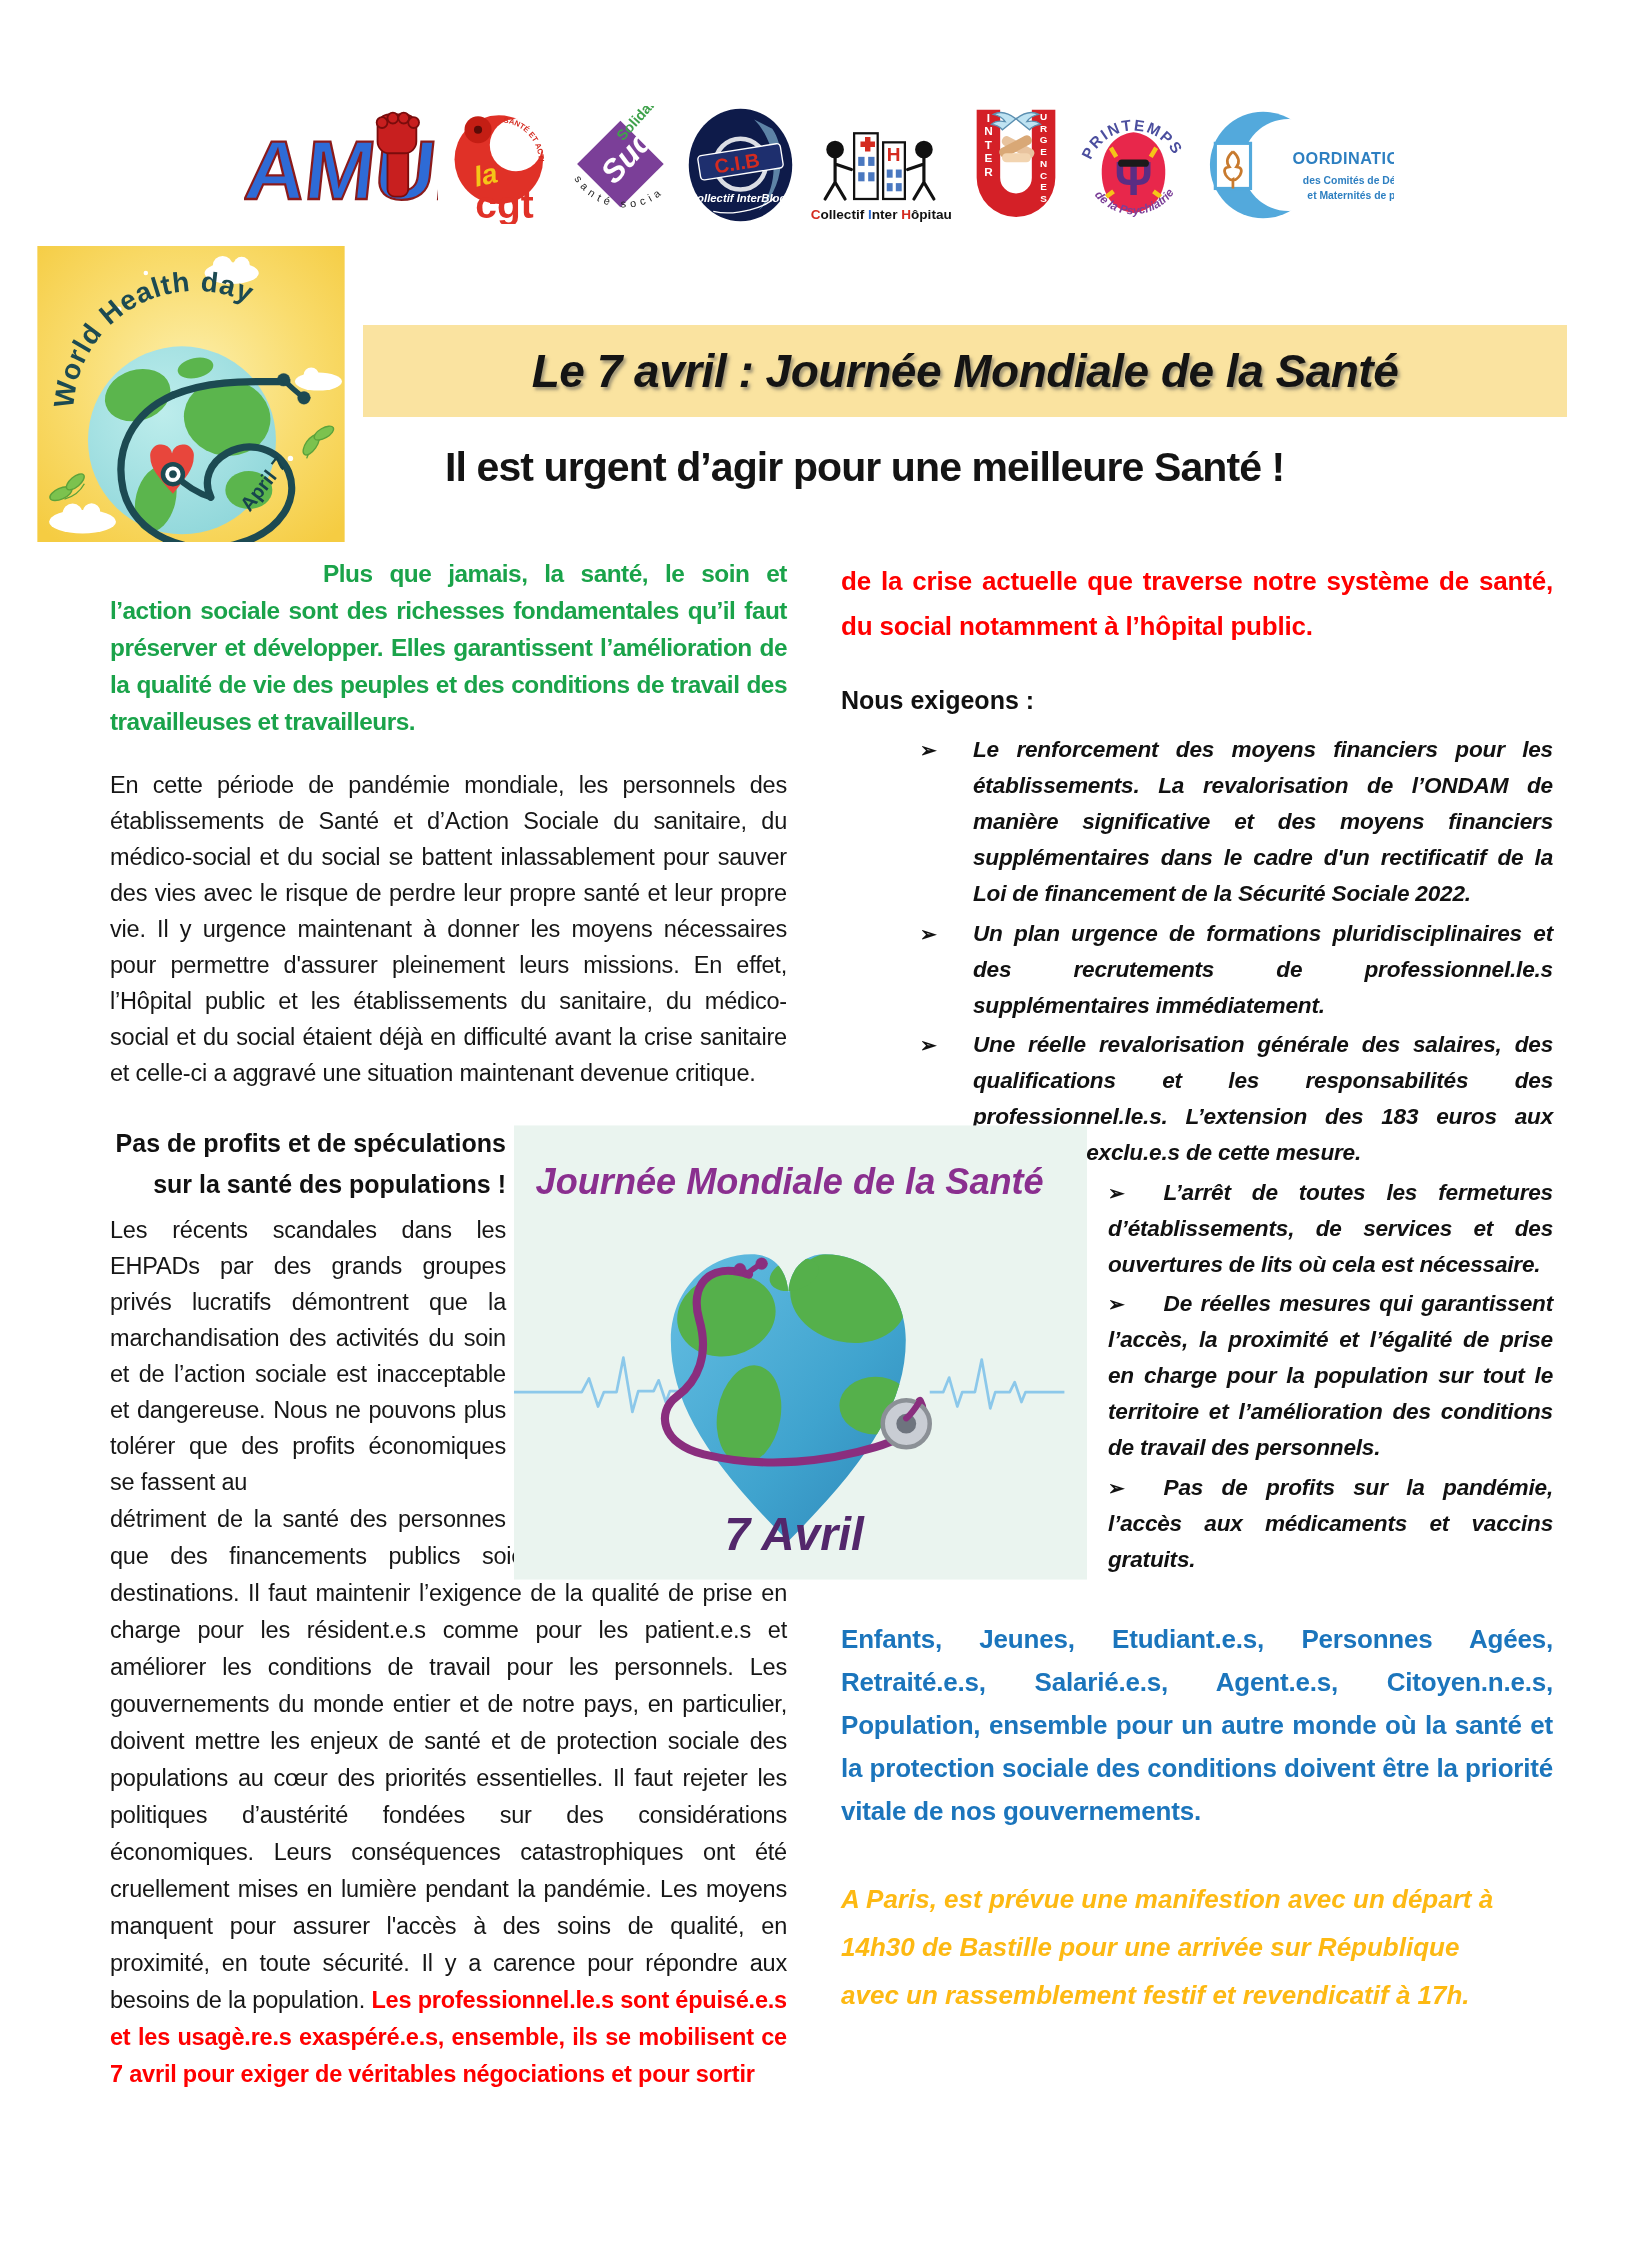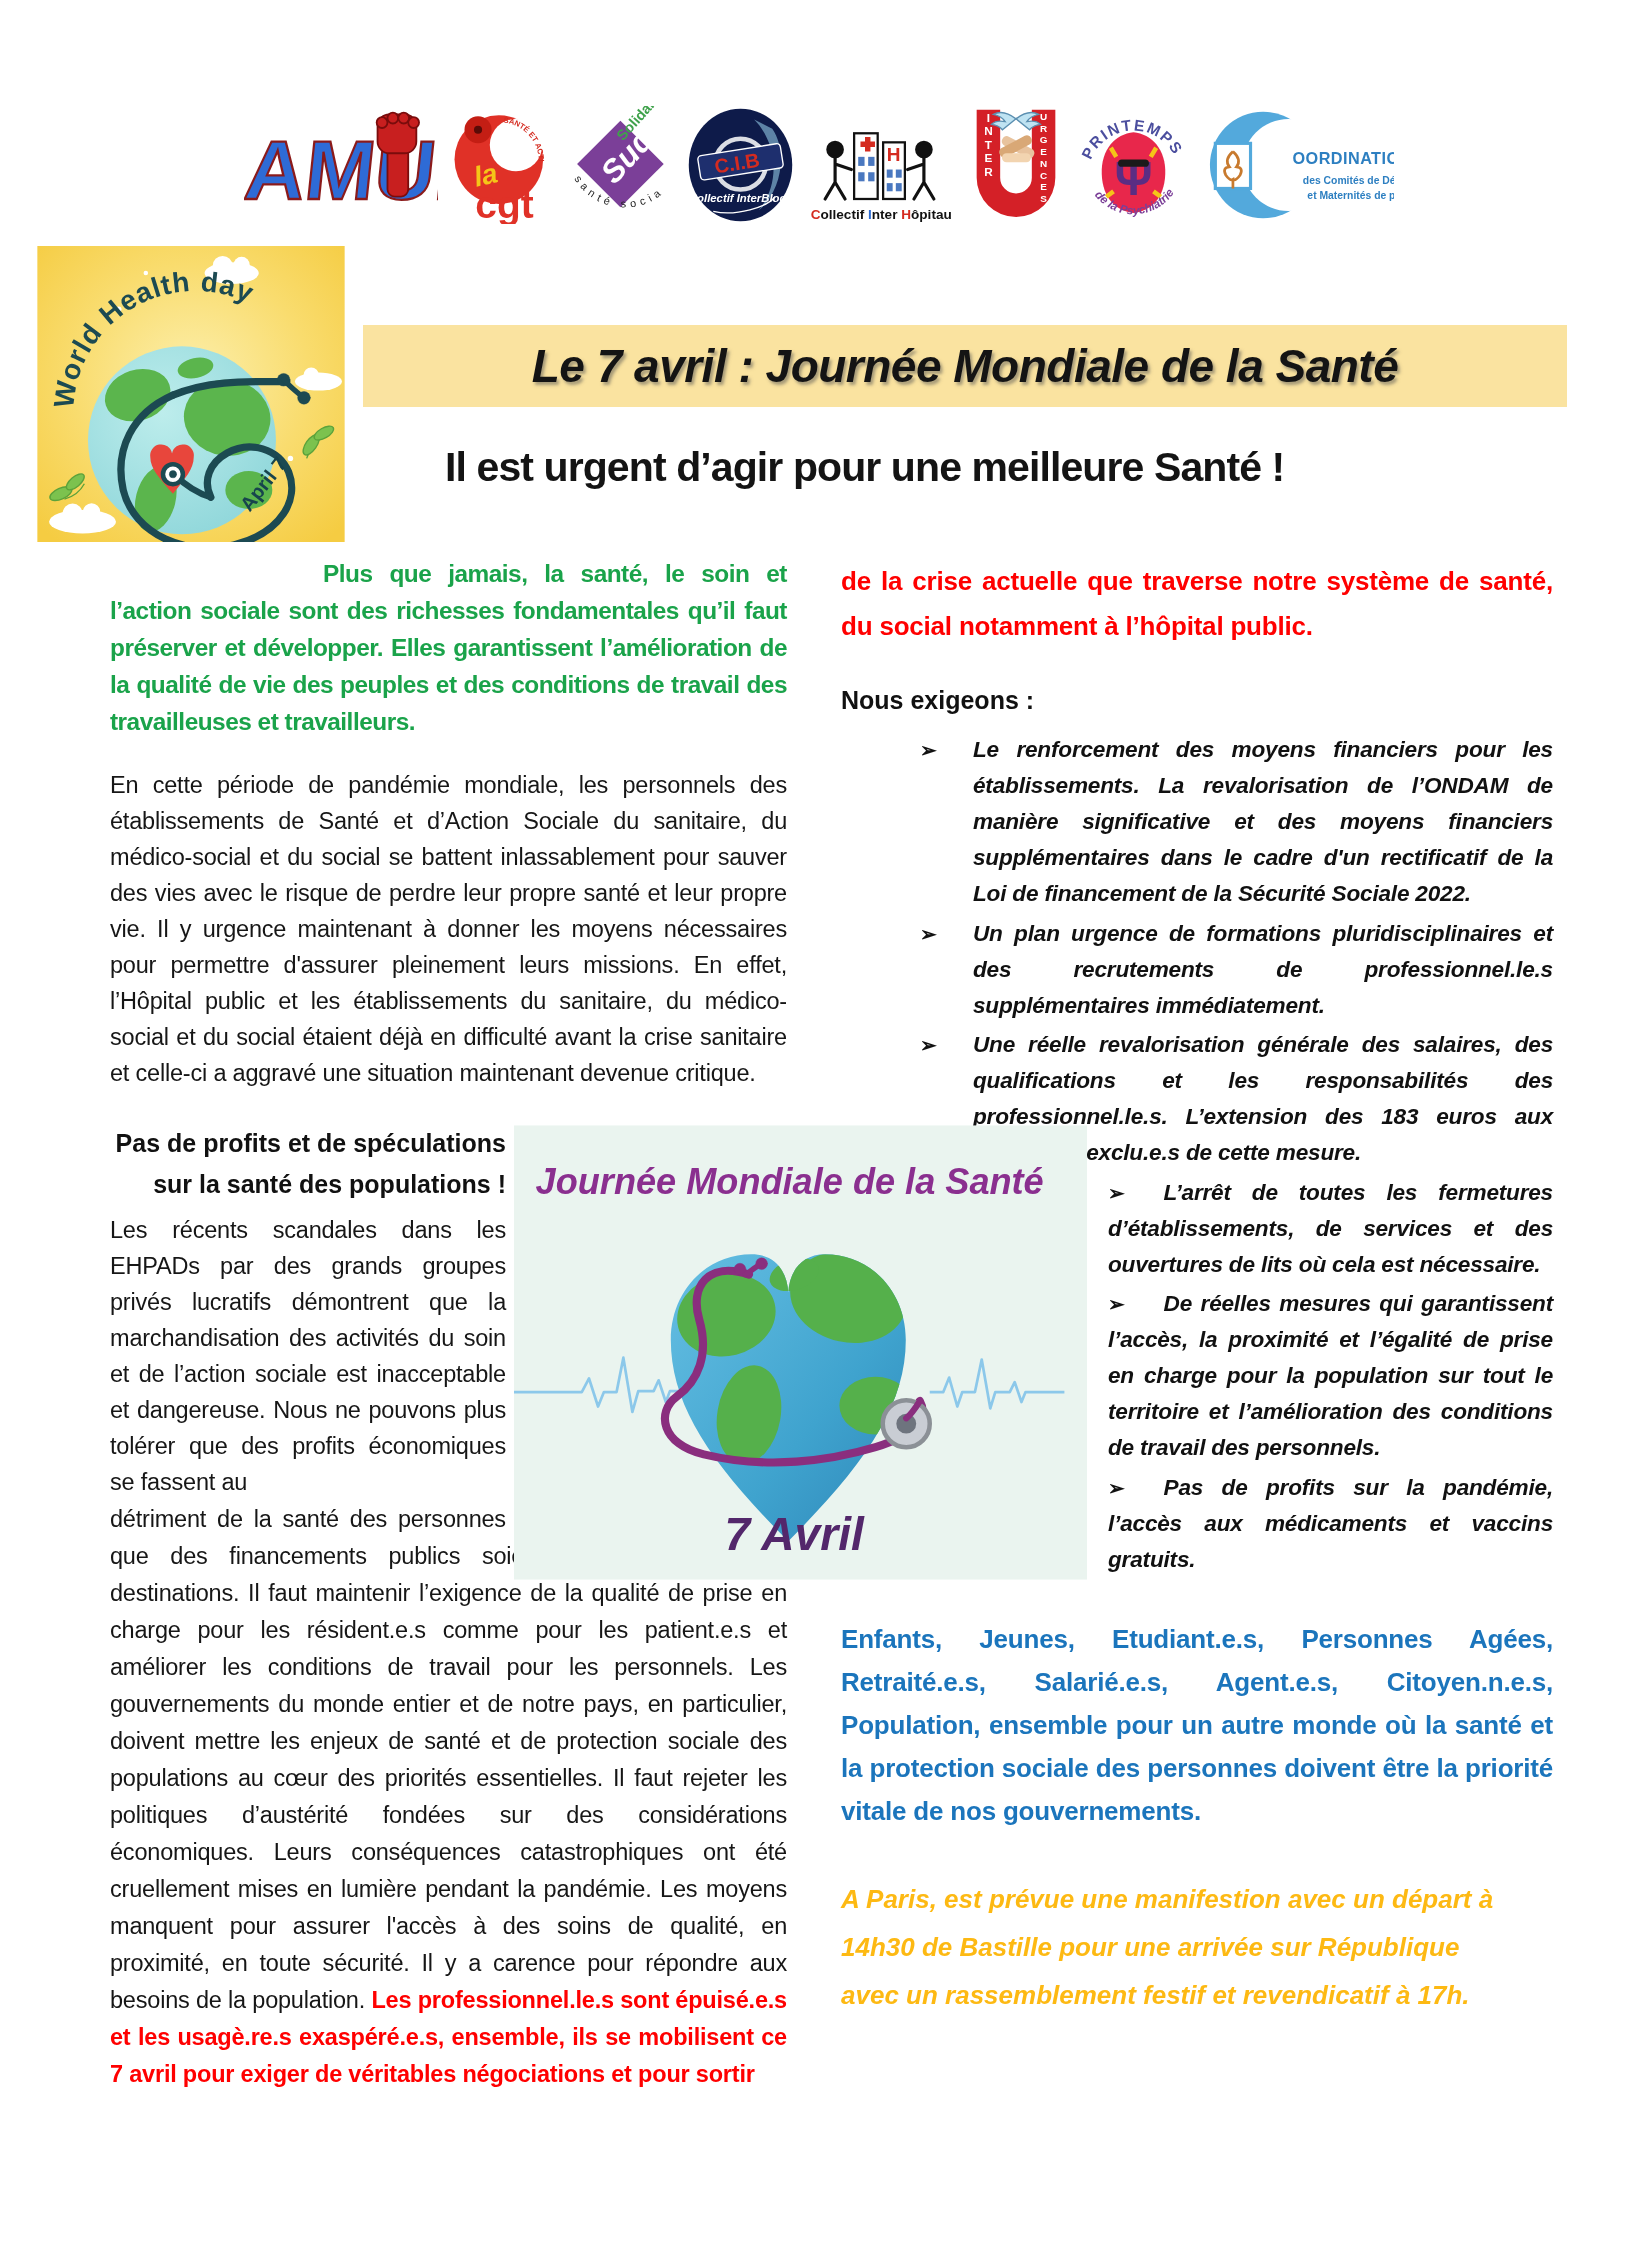--- a/index.html
+++ b/index.html
@@ -6,21 +6,21 @@
   .page{position:relative;width:1638px;height:2316px;background:#ffffff;
         font-family:"Liberation Sans",sans-serif;overflow:hidden;color:#161616;}
 
   
   .logos{position:absolute;top:106px;left:0;width:100%;display:flex;
          justify-content:center;align-items:center;gap:11.8px;}
   .logo{flex:0 0 auto;}
 
   
   .whd{position:absolute;left:37px;top:246px;width:308px;height:296px;}
-  .banner{position:absolute;left:363px;top:325px;width:1204px;height:82px;
+  .banner{position:absolute;left:363px;top:325px;width:1204px;height:92px;
           background:#FAE3A0;display:flex;align-items:center;justify-content:center;}
   .banner-text{font-size:46px;font-weight:bold;font-style:italic;color:#141414;
                letter-spacing:-0.5px;text-shadow:2.3px 2.7px 3.2px rgba(80,80,80,.5);white-space:nowrap;}
   .main-heading{position:absolute;left:445px;top:444px;width:1122px;font-size:41px;
                 font-weight:bold;color:#141414;letter-spacing:-0.9px;white-space:nowrap;}
 
   
   .col-left{position:absolute;left:110px;top:555px;width:677px;}
   .col-right{position:absolute;left:841px;top:559px;width:712px;}
   p{margin:0;}
@@ -259,21 +259,21 @@
       <li><span class="marker">➢</span><span>Un plan urgence de formations pluridisciplinaires et des recrutements de professionnel.le.s supplémentaires immédiatement.</span></li>
       <li><span class="marker">➢</span><span>Une réelle revalorisation générale des salaires, des qualifications et les responsabilités des professionnel.le.s. L’extension des 183 euros aux salarié.e.s exclu.e.s de cette mesure.</span></li>
     </ul>
 
     <ul class="demands shifted">
       <li><span class="marker">➢</span><span>L’arrêt de toutes les fermetures d’établissements, de services et des ouvertures de lits où cela est nécessaire.</span></li>
       <li><span class="marker">➢</span><span>De réelles mesures qui garantissent l’accès, la proximité et l’égalité de prise en charge pour la population sur tout le territoire et l’amélioration des conditions de travail des personnels.</span></li>
       <li><span class="marker">➢</span><span>Pas de profits sur la pandémie, l’accès aux médicaments et vaccins gratuits.</span></li>
     </ul>
 
-    <p class="blue-para">Enfants, Jeunes, Etudiant.e.s, Personnes Agées, Retraité.e.s, Salarié.e.s, Agent.e.s, Citoyen.n.e.s, Population, ensemble pour un autre monde où la santé et la protection sociale des personnes doivent être la priorité vitale de nos gouvernements.</p>
+    <p class="blue-para">Enfants, Jeunes, Etudiant.e.s, Personnes Agées, Retraité.e.s, Salarié.e.s, Agent.e.s, Citoyen.n.e.s, Population, ensemble pour un autre monde où la santé et la protection sociale des conditions doivent être la priorité vitale de nos gouvernements.</p>
     <p class="paris">A Paris, est prévue une manifestion avec un départ à 14h30 de Bastille pour une arrivée sur République avec un rassemblement festif et revendicatif à 17h.</p>
   </div>
 
   <svg class="center-img" viewBox="0 0 1268 1005">
     <defs>
       <linearGradient id="heartg" x1="0" y1="0" x2="1" y2="1">
         <stop offset="0%" stop-color="#66BFE3"></stop>
           <stop offset="60%" stop-color="#3FA3CE"></stop>
           <stop offset="100%" stop-color="#2E86B8"></stop>
       </linearGradient>

